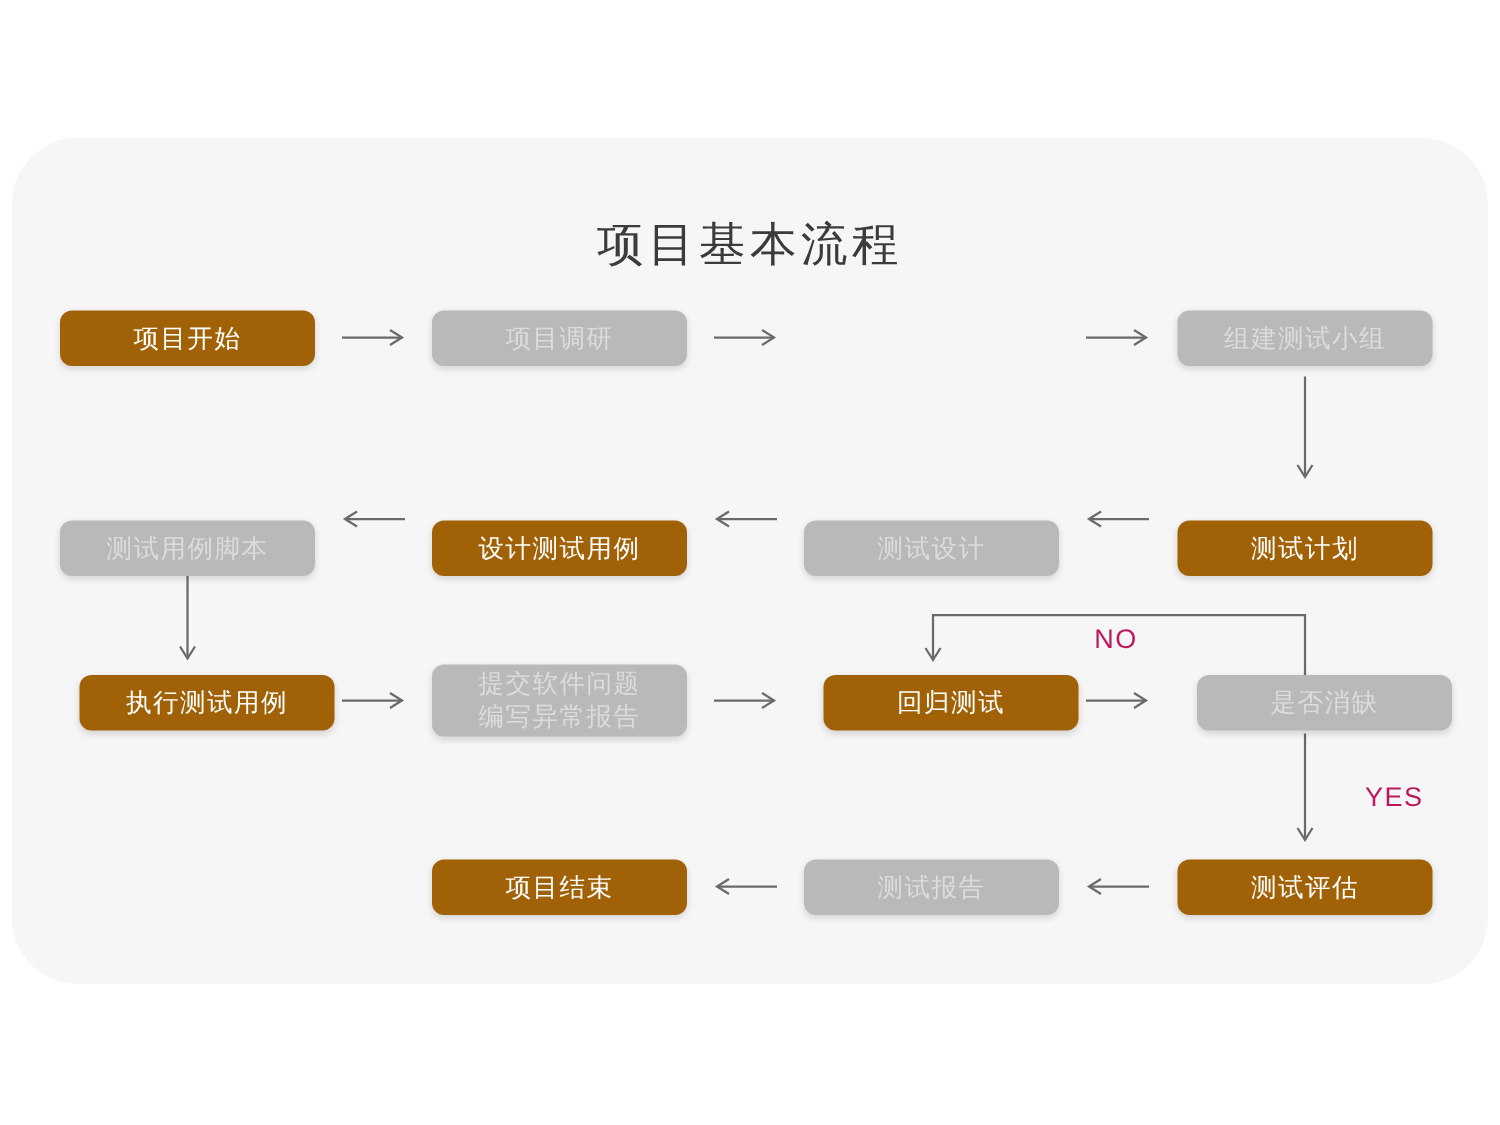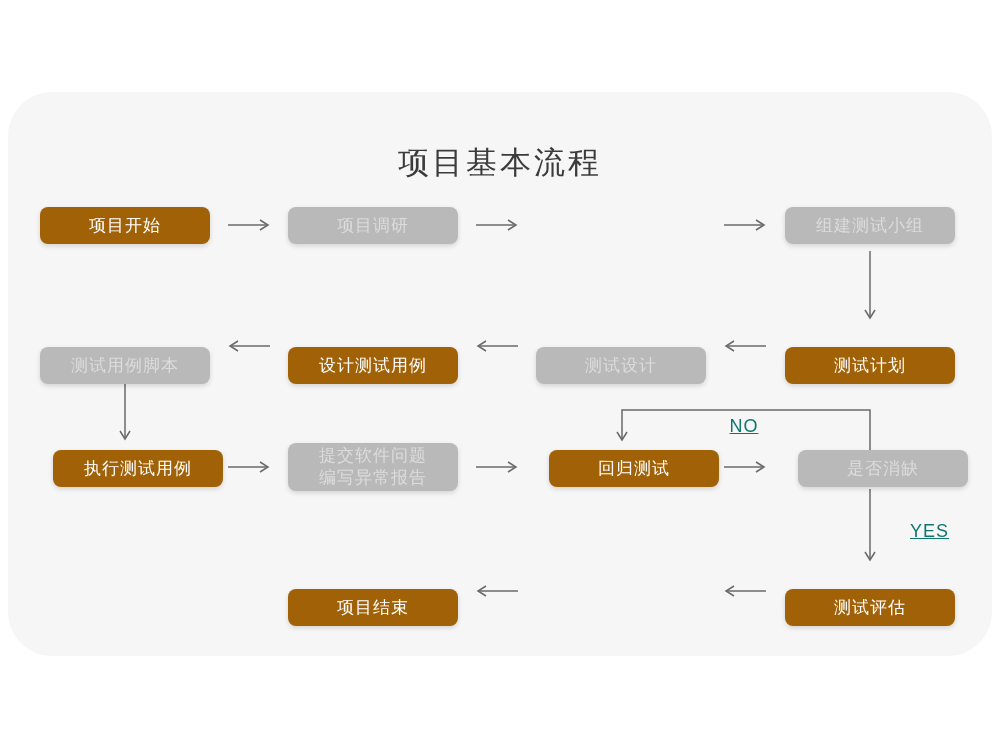--- a/index.html
+++ b/index.html
@@ -49,29 +49,28 @@
     line-height: 22px;
     box-shadow: 0 2px 5px rgba(0,0,0,0.14);
     white-space: nowrap;
   }
   .node.purple { background: #a16207; color: #ffffff; }
   .node.gray   { background: #b9b9b9; color: #dcdcdc; justify-content: center; }
   .node.tall   { height: 48px; }
 
   
   .c1 { left: 40px; }  .c2 { left: 288px; }  .c3 { left: 536px; }  .c4 { left: 785px; }
-  .r1 { top: 207px; }  .r2 { top: 347px; }   .r3 { top: 450px; margin-left: 13px; }   .r4 { top: 573px; margin-top: 16px; }
+  .r1 { top: 207px; }  .r2 { top: 347px; }   .r3 { top: 450px; margin-left: 13px; }   .r4 { top: 573px; }
   .r3tall { top: 443px; }
 
   .edge-label {
     position: absolute;
     font-size: 18px;
     letter-spacing: 1px;
-    color: #0f766e;
-    text-decoration: underline;
+    color: #be185d;
   }
   .edge-label.no  { left: 704px; top: 416px; width: 80px; text-align: center; }
   .edge-label.yes { left: 880px; top: 521px; margin-left: 30px; }
 </style>
 </head>
 <body>
 
 <div class="canvas">
 
   <div class="card"></div>
@@ -144,20 +143,23 @@
   <div class="node gray r3 c4">
     <span>是否消缺</span>
   </div>
   <div class="node purple r3 c3">
     <span>回归测试</span>
   </div>
 
   <div class="node purple r4 c2">
     <span>项目结束</span>
   </div>
+  <div class="node gray r4 c3">
+    <span>测试报告</span>
+  </div>
   <div class="node purple r4 c4">
     <span>测试评估</span>
   </div>
 
   <div class="edge-label no">NO</div>
   <div class="edge-label yes">YES</div>
 
 </div>
 
 </body></html>

